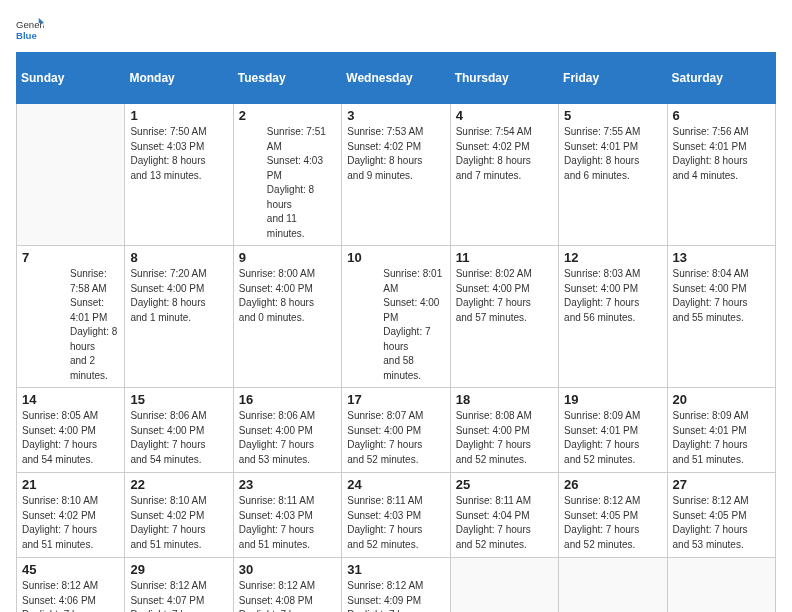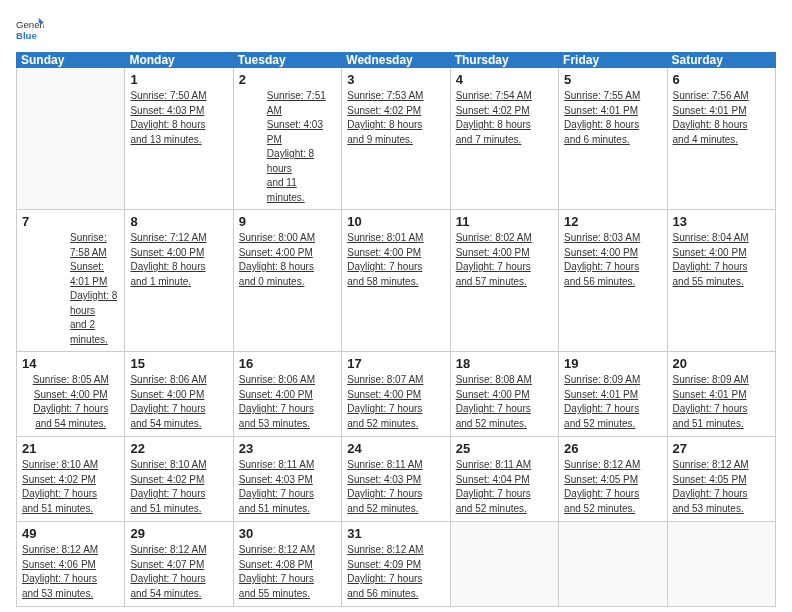--- a/index.html
+++ b/index.html
@@ -27,37 +27,37 @@
     }
     .title-block { text-align: right; }
     .main-title { font-size: 32px; font-weight: bold; color: #222; }
     .subtitle { font-size: 14px; color: #444; }
     .calendar { width: 100%; border-collapse: collapse; }
     .calendar th {
       background: #2979c7;
       color: #fff;
       font-size: 12px;
       font-weight: bold;
-      padding: 0 4px;
+      padding: 18px 4px;
       text-align: left;
       border: 1px solid #2979c7;
     }
     .calendar td {
       border: 1px solid #ccc;
       vertical-align: top;
       padding: 4px 5px;
       width: 107px;
       min-height: 80px;
       font-size: 10.5px;
       color: #333;
       background: #fff;
     }
     .calendar td.empty { background: #f9f9f9; }
     .day-number { font-size: 13px; font-weight: bold; color: #222; margin-bottom: 2px; }
-    .day-info { font-size: 10px; color: #333; line-height: 1.45; text-decoration: underline; }
+    .day-info { font-size: 10px; color: #333; line-height: 1.45; }
     .week-row td { height: 85px; }
   </style>
 </head>
 <body>
 
 <div class="header">
   <div class="logo">
     <svg class="logo-icon" viewBox="0 0 32 32">
       <text x="0" y="14" font-size="11" fill="#333" font-family="Arial">General</text>
       <text x="0" y="26" font-size="11" fill="#2979c7" font-family="Arial" font-weight="bold">Blue</text>
@@ -131,35 +131,35 @@
       <tr class="week-row">
         <td>
           <div class="day-number">7</div>
           <div class="day-info" style="white-space: pre-line; margin-left: 48px;">Sunrise: 7:58 AM
 Sunset: 4:01 PM
 Daylight: 8 hours
 and 2 minutes.</div>
         </td>
         <td>
           <div class="day-number">8</div>
-          <div class="day-info" style="white-space: pre-line;">Sunrise: 7:12 AM
+          <div class="day-info" style="white-space: pre-line;">Sunrise: 7:20 AM
 Sunset: 4:00 PM
 Daylight: 8 hours
 and 1 minute.</div>
         </td>
         <td>
           <div class="day-number">9</div>
           <div class="day-info" style="white-space: pre-line;">Sunrise: 8:00 AM
 Sunset: 4:00 PM
 Daylight: 8 hours
 and 0 minutes.</div>
         </td>
         <td>
           <div class="day-number">10</div>
-          <div class="day-info" style="white-space: pre-line;">Sunrise: 8:01 AM
+          <div class="day-info" style="white-space: pre-line; margin-left: 36px;">Sunrise: 8:01 AM
 Sunset: 4:00 PM
 Daylight: 7 hours
 and 58 minutes.</div>
         </td>
         <td>
           <div class="day-number">11</div>
           <div class="day-info" style="white-space: pre-line;">Sunrise: 8:02 AM
 Sunset: 4:00 PM
 Daylight: 7 hours
 and 57 minutes.</div>
@@ -175,21 +175,21 @@
           <div class="day-number">13</div>
           <div class="day-info" style="white-space: pre-line;">Sunrise: 8:04 AM
 Sunset: 4:00 PM
 Daylight: 7 hours
 and 55 minutes.</div>
         </td>
       </tr>
       <tr class="week-row">
         <td>
           <div class="day-number">14</div>
-          <div class="day-info" style="white-space: pre-line; text-align: center;">Sunrise: 8:05 AM
+          <div class="day-info" style="white-space: pre-line;">Sunrise: 8:05 AM
 Sunset: 4:00 PM
 Daylight: 7 hours
 and 54 minutes.</div>
         </td>
         <td>
           <div class="day-number">15</div>
           <div class="day-info" style="white-space: pre-line;">Sunrise: 8:06 AM
 Sunset: 4:00 PM
 Daylight: 7 hours
 and 54 minutes.</div>
@@ -276,21 +276,21 @@
         <td>
           <div class="day-number">27</div>
           <div class="day-info" style="white-space: pre-line;">Sunrise: 8:12 AM
 Sunset: 4:05 PM
 Daylight: 7 hours
 and 53 minutes.</div>
         </td>
       </tr>
       <tr class="week-row">
         <td>
-          <div class="day-number">49</div>
+          <div class="day-number">45</div>
           <div class="day-info" style="white-space: pre-line;">Sunrise: 8:12 AM
 Sunset: 4:06 PM
 Daylight: 7 hours
 and 53 minutes.</div>
         </td>
         <td>
           <div class="day-number">29</div>
           <div class="day-info" style="white-space: pre-line;">Sunrise: 8:12 AM
 Sunset: 4:07 PM
 Daylight: 7 hours

